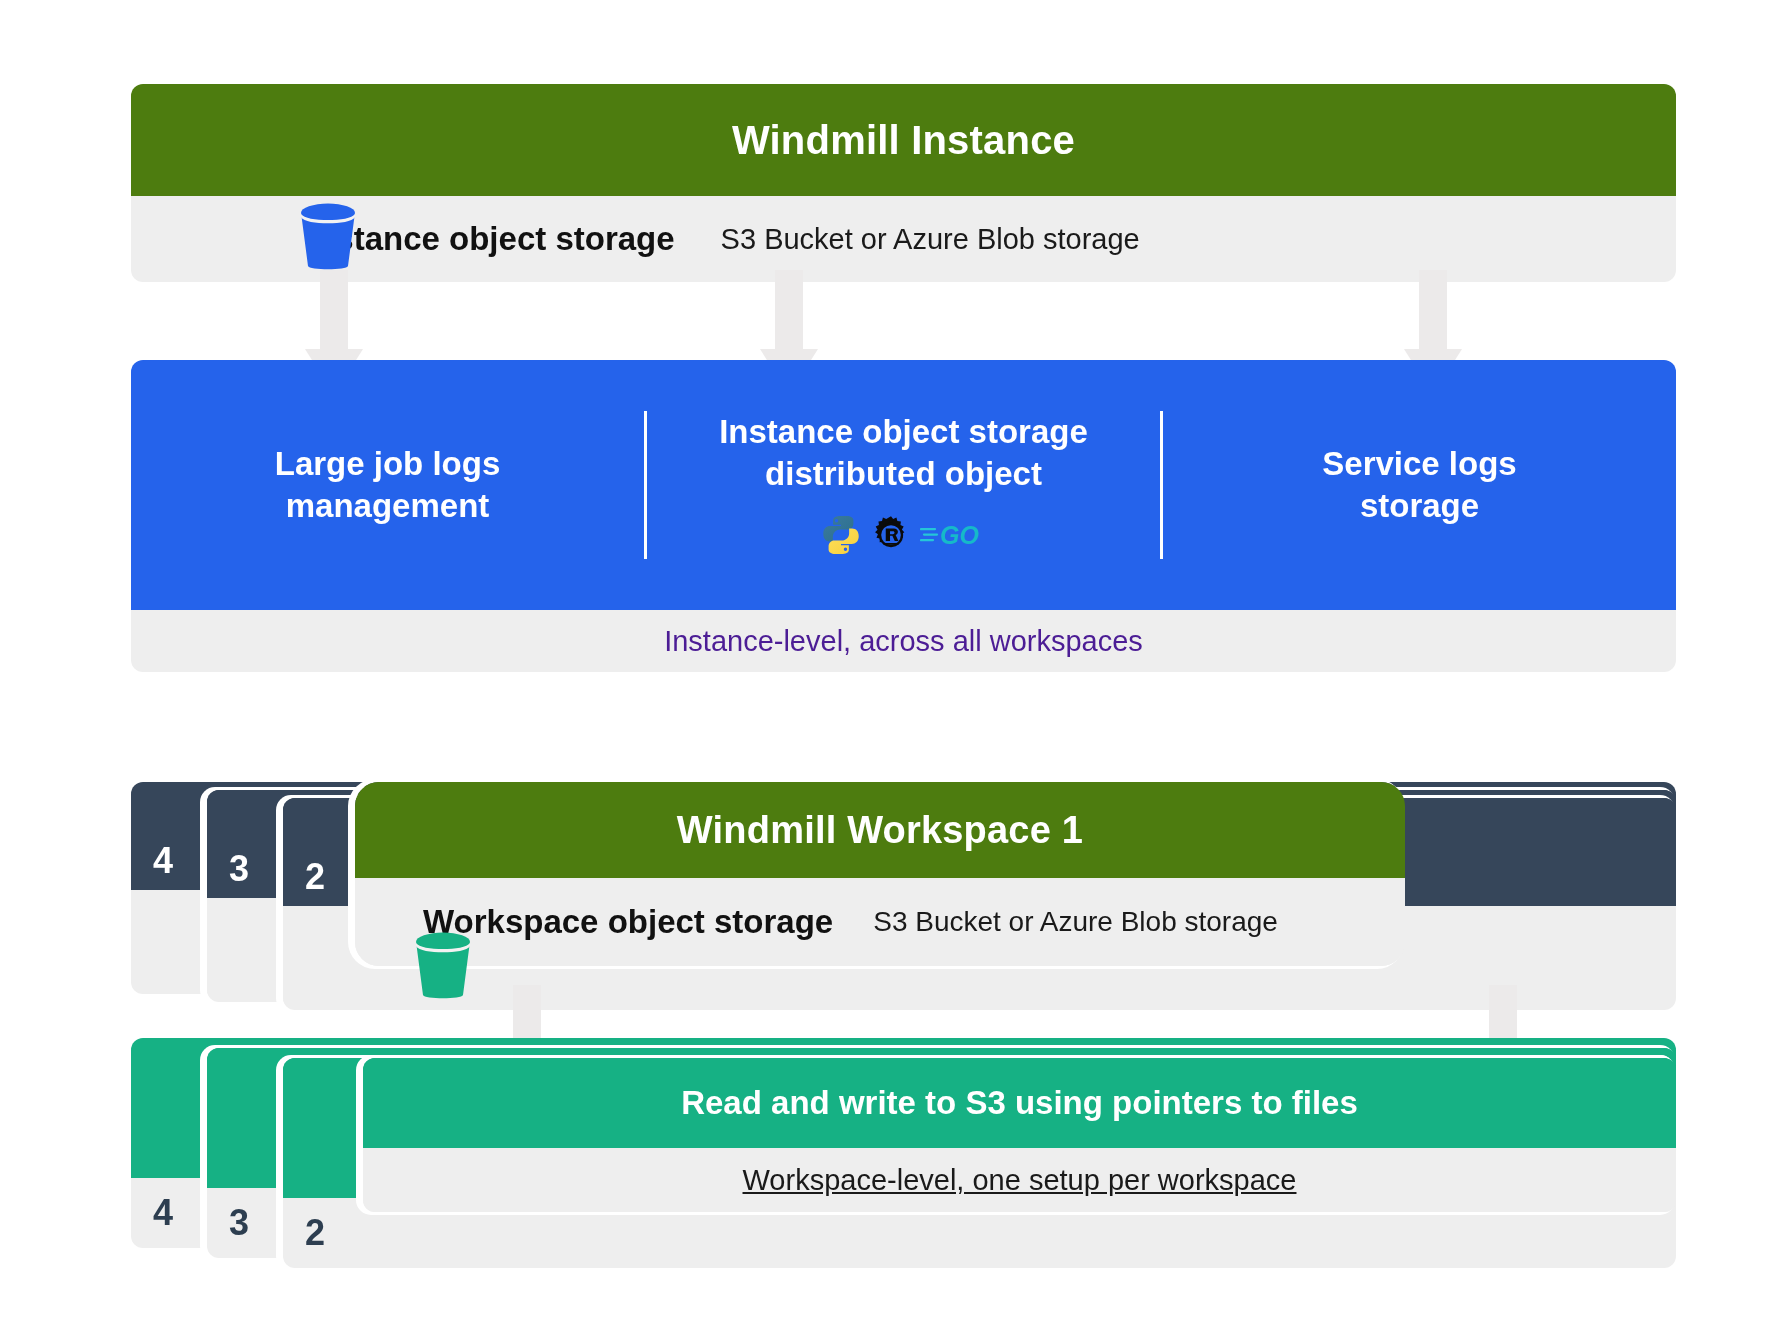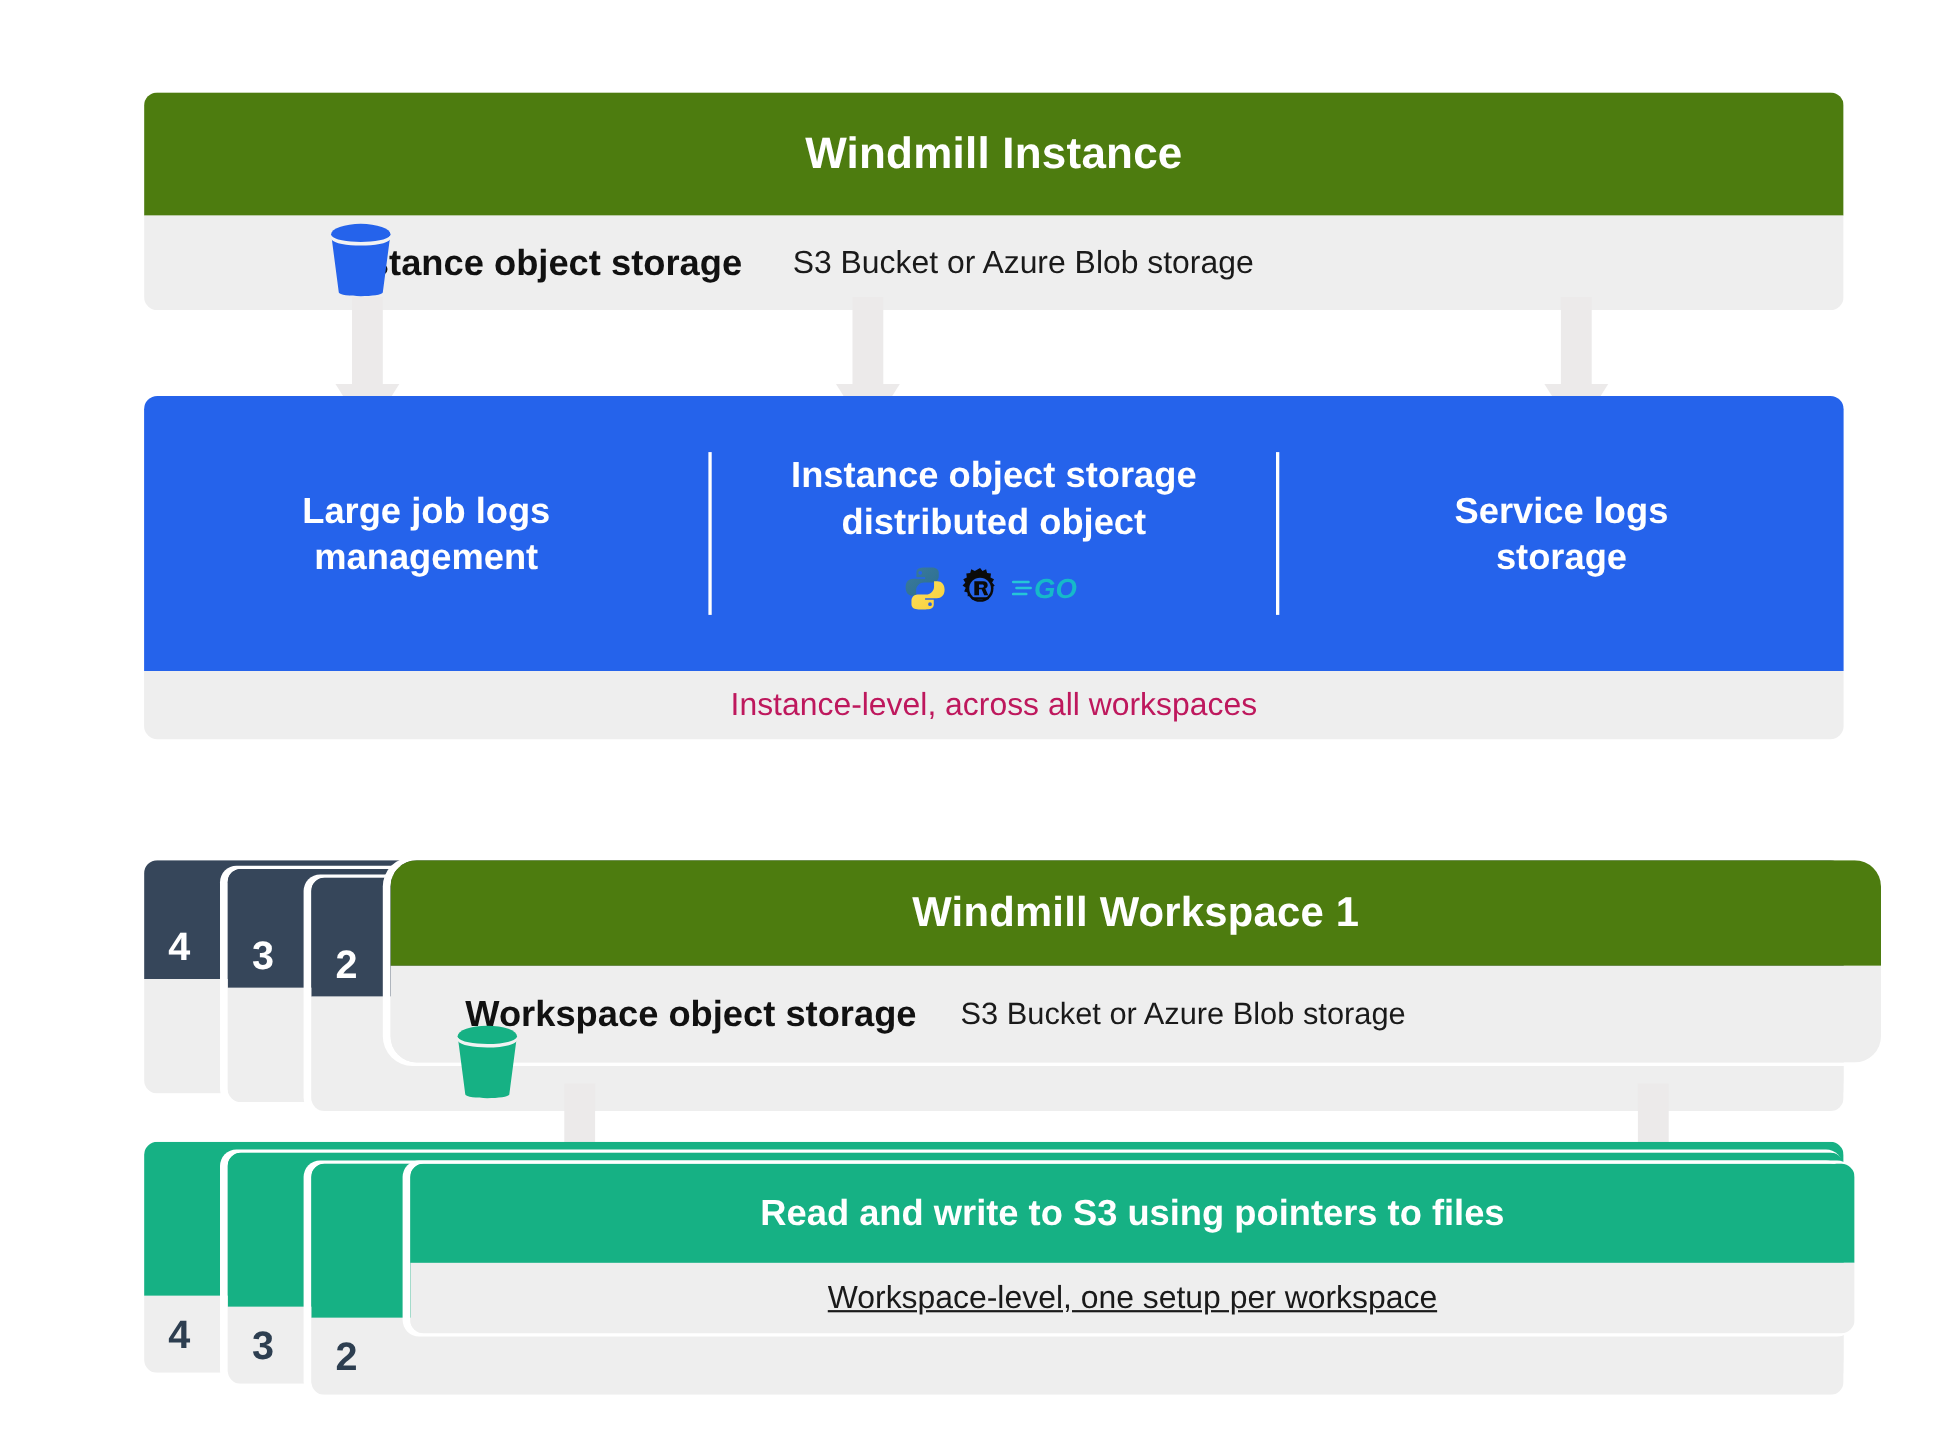--- a/index.html
+++ b/index.html
@@ -119,21 +119,21 @@
     left: 131px;
     top: 610px;
     width: 1545px;
     height: 62px;
     background: #eeeeee;
     border-radius: 0 0 12px 12px;
     display: flex;
     align-items: center;
     justify-content: center;
     font-size: 29px;
-    color: #be185d;
+    color: #4c1d95;
   }
 
   
   .arrow-down {
     position: absolute;
     width: 28px;
     background: #eceaea;
   }
   .arrow-head {
     position: absolute;
@@ -161,21 +161,21 @@
     font-size: 36px;
   }
   .stack-tab .tab-bot {
     background: #eeeeee;
   }
 
   #workspace-card {
     position: absolute;
     left: 355px;
     top: 782px;
-    width: 1355px;
+    width: 1050px;
     border-radius: 24px;
     overflow: hidden;
   }
   #workspace-title {
     height: 96px;
     font-size: 38px;
   }
   #workspace-storage-row {
     height: 88px;
     padding-left: 68px;
@@ -185,21 +185,21 @@
     font-size: 33px;
     font-weight: bold;
   }
   #workspace-storage-sub {
     font-size: 28px;
     margin-left: 24px;
     color: #1a1a1a;
   }
   #green-main {
     position: absolute;
-    left: 373px;
+    left: 363px;
     top: 1058px;
     width: 1313px;
     border-radius: 12px;
     overflow: hidden;
   }
   #green-banner {
     height: 90px;
     background: #16b184;
     color: #ffffff;
     font-weight: bold;

